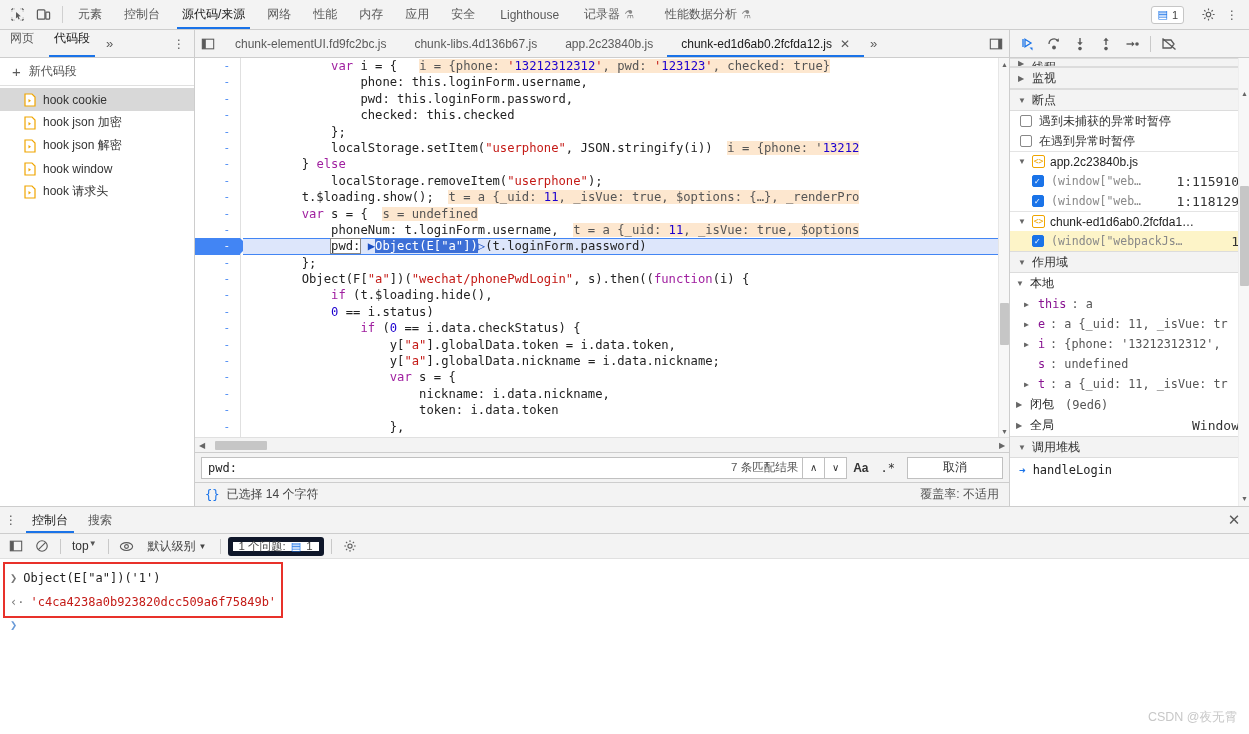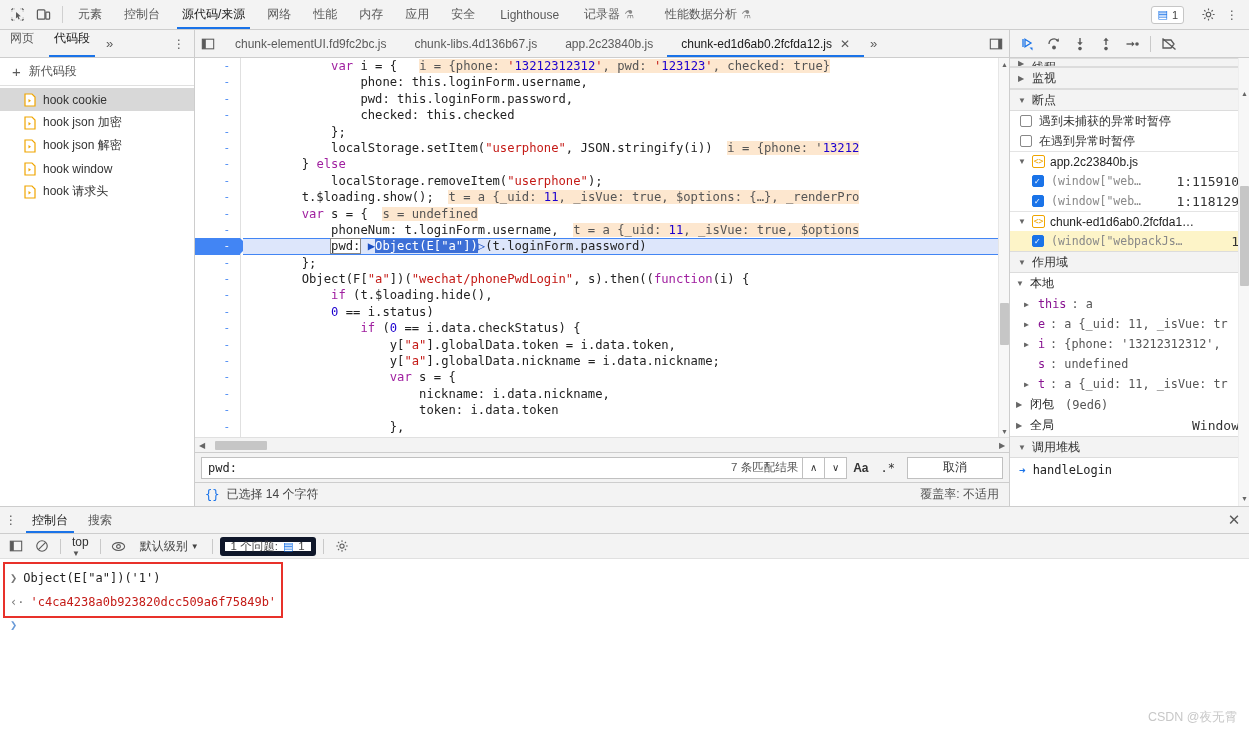--- a/index.html
+++ b/index.html
@@ -164,21 +164,21 @@
   .drawer { height:228px; min-height:228px; display:flex; flex-direction:column; border-top:1px solid #cdcdcd; background:#fff;}
   .drawer-tabbar { height:27px; min-height:27px; display:flex; align-items:stretch; background:#f3f3f3; border-bottom:1px solid #cdcdcd;}
   .dw-dots { width:22px; display:flex; align-items:center; justify-content:center; color:#5a5a5a;}
   .dwtab { padding:0 10px; display:flex; align-items:center; font-size:12px; color:#5a5a5a; position:relative;}
   .dwtab.active { color:#1a1a1a; }
   .dwtab.active:after { content:""; position:absolute; left:4px; right:4px; bottom:0; height:2px; background:#1a73e8; }
   .dw-close { margin-left:auto; width:30px; display:flex; align-items:center; justify-content:center; color:#5a5a5a; font-size:15px;}
   .console-toolbar { height:25px; min-height:25px; display:flex; align-items:center; gap:4px; padding:0 5px; background:#f3f3f3; border-bottom:1px solid #e0e0e0;}
   .ct-btn { width:22px; height:20px; display:flex; align-items:center; justify-content:center; color:#5a5a5a;}
   .ct-sep { width:1px; height:15px; background:#c9c9c9; margin:0 3px;}
-  .ctx-select { display:flex; align-items:flex-start; gap:0; font-size:12px; color:#333; padding:0 4px;flex-direction:column;}
+  .ctx-select { display:flex; align-items:flex-start; gap:0; font-size:12px; color:#333; padding:0 4px;}
   .filter-input { flex:1; height:19px; background:#fff; border:1px solid #c8c8c8; padding:0 5px; font-size:12px; color:#333; display:flex; align-items:center;}
   .filter-ph { color:#999; }
   .level-select { display:flex; align-items:center; gap:3px; font-size:12px; color:#444; padding:0 6px; white-space:nowrap;}
   .issues-chip { display:flex; align-items:center; gap:5px; border:5px solid #0f172a; border-radius:3px; padding:1px 6px; font-size:11.5px; color:#444; background:#fff; height:19px;}
   .console-body { flex:1; position:relative; overflow:hidden; background:#fff;}
   .redbox { position:absolute; left:3px; top:3px; width:280px; height:56px; border:2px solid #e8312a; }
   .cmsg { height:24px; display:flex; align-items:center; gap:6px; padding-left:10px; font-family:"DejaVu Sans Mono","Liberation Mono",monospace; font-size:12px;}
   .cmsg .chev-in { color:#777; }
   .cmsg .chev-out { color:#777; }
   .cmsg .code { color:#222; }

